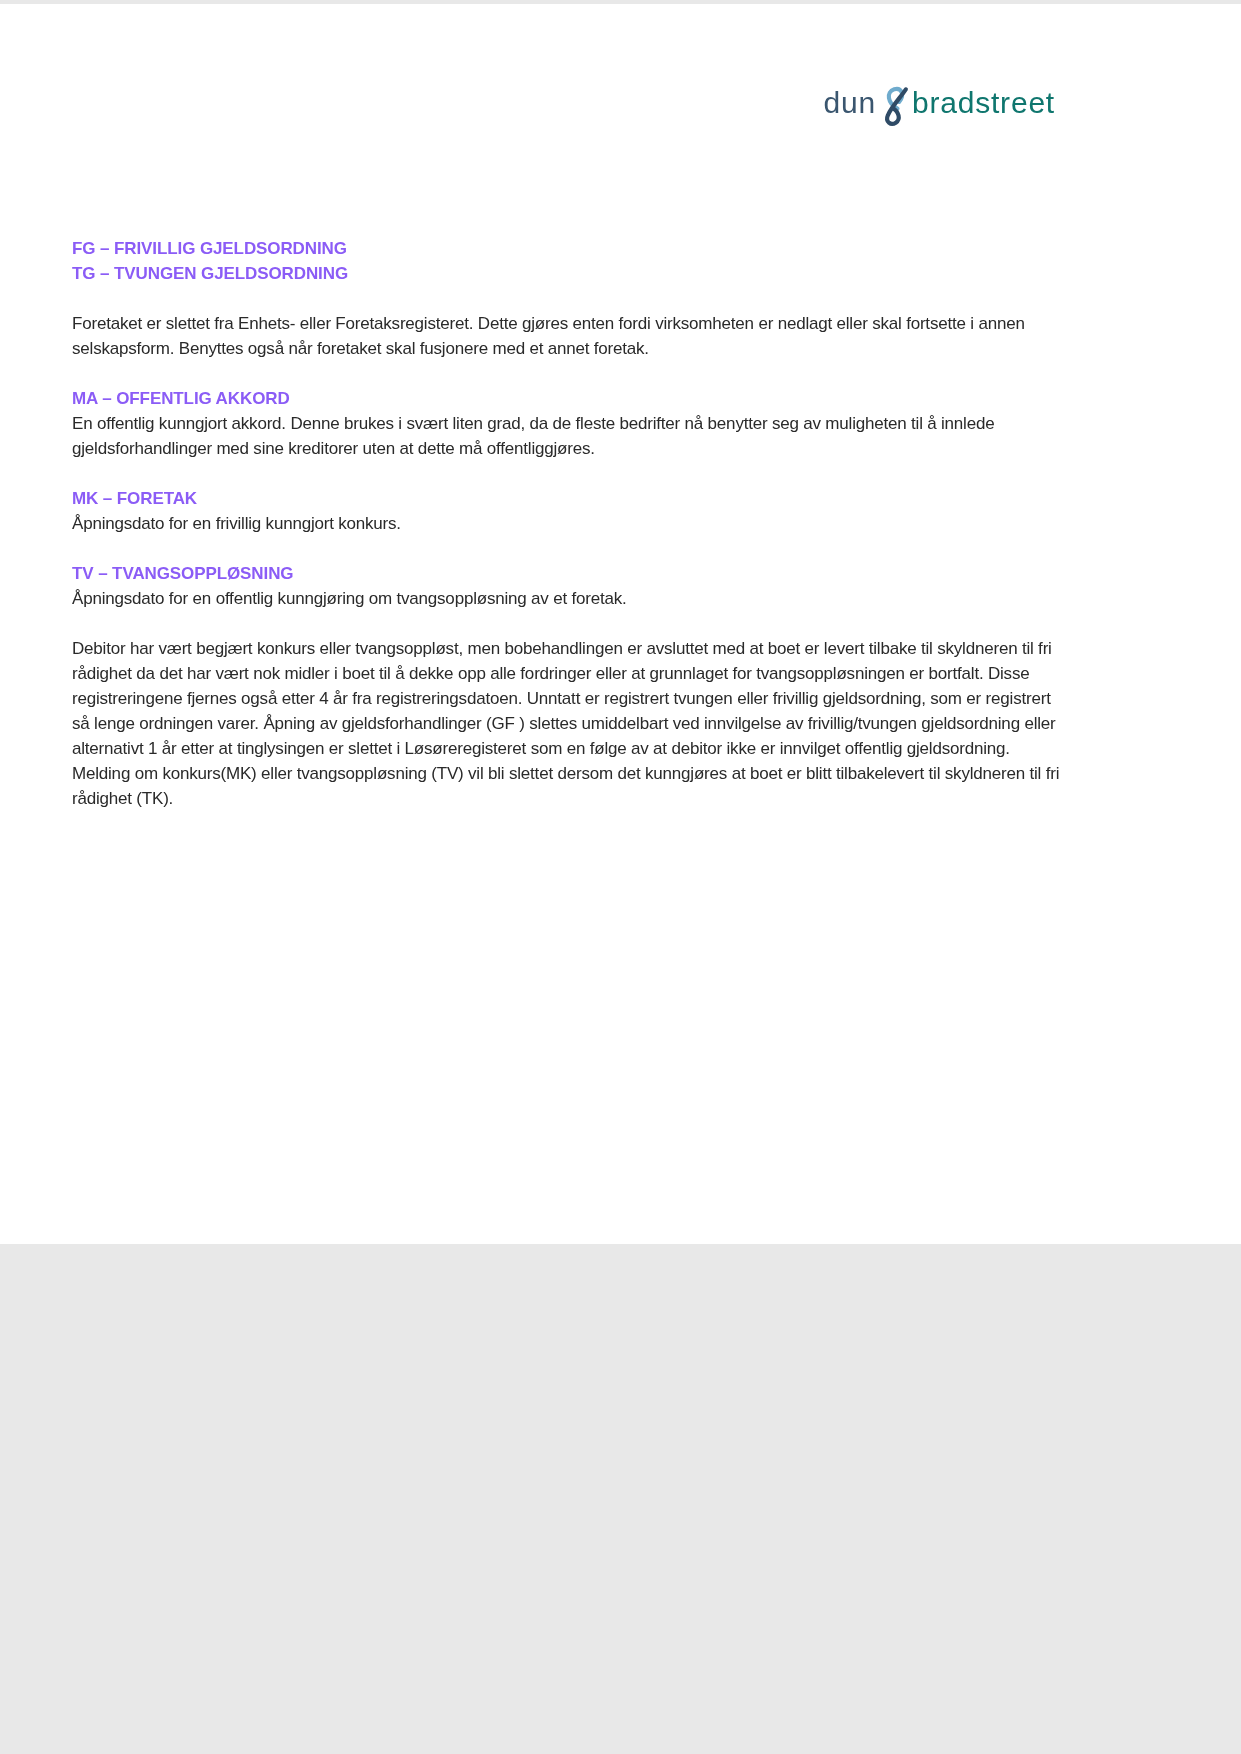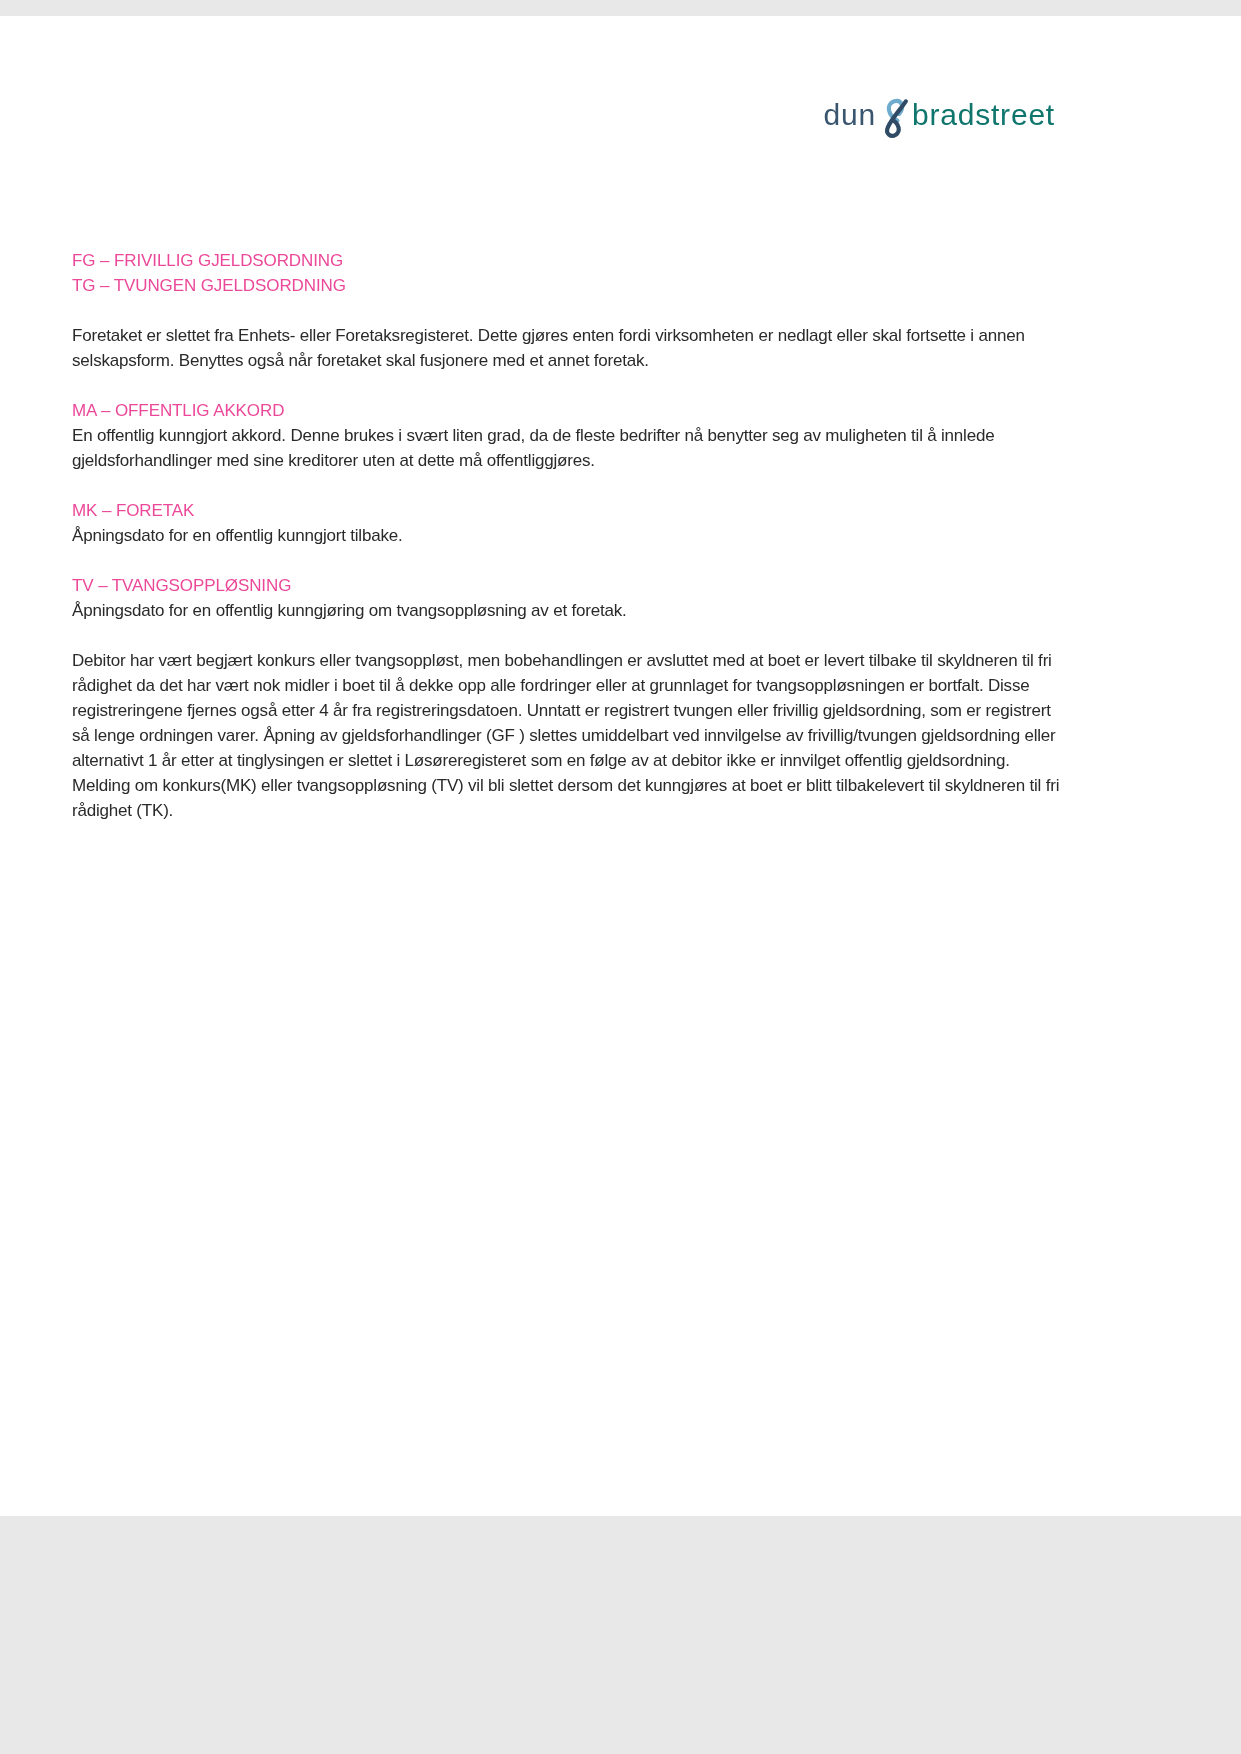--- a/index.html
+++ b/index.html
@@ -1,20 +1,20 @@
 <!DOCTYPE html>
 <html><head>
 <meta charset="utf-8">
 <style>
   html, body { margin: 0; padding: 0; background: #e8e8e8; }
   .page {
     position: relative;
     width: 1241px;
-    height: 1500px;
-    margin: 16px auto;
+    height: 1240px;
+    margin: 4px auto;
     background: #ffffff;
     overflow: hidden;
     font-family: "Liberation Sans", sans-serif;
   }
 
   
   .logo {
     position: absolute;
     top: 80px;
     right: 186px;
@@ -39,22 +39,22 @@
     color: #2a2a2a;
     font-size: 17px;
     line-height: 25px;
     letter-spacing: -0.2px;
   }
   .content section { margin: 0 0 25px 0; }
   .sec-heading {
     margin: 0;
     font-size: 17px;
     line-height: 25px;
-    font-weight: 400;
-    color: #ec4899;
+    font-weight: 700;
+    color: #8b5cf6;
     white-space: pre-line;
     letter-spacing: -0.1px;
   }
   .sec-body { margin: 0; }
 
   
   .footer {
     position: absolute;
     top: 1682px;
     right: 210px;
@@ -88,21 +88,21 @@
       <p class="sec-body">Foretaket er slettet fra Enhets- eller Foretaksregisteret. Dette gjøres enten fordi virksomheten er nedlagt eller skal fortsette i annen selskapsform. Benyttes også når foretaket skal fusjonere med et annet foretak.</p>
     </section>
 
     <section>
       <h2 class="sec-heading">MA – OFFENTLIG AKKORD</h2>
       <p class="sec-body">En offentlig kunngjort akkord. Denne brukes i svært liten grad, da de fleste bedrifter nå benytter seg av muligheten til å innlede gjeldsforhandlinger med sine kreditorer uten at dette må offentliggjøres.</p>
     </section>
 
     <section>
       <h2 class="sec-heading">MK – FORETAK</h2>
-      <p class="sec-body">Åpningsdato for en offentlig kunngjort tilbake.</p>
+      <p class="sec-body">Åpningsdato for en frivillig kunngjort konkurs.</p>
     </section>
 
     <section>
       <h2 class="sec-heading">TV – TVANGSOPPLØSNING</h2>
       <p class="sec-body">Åpningsdato for en offentlig kunngjøring om tvangsoppløsning av et foretak.</p>
     </section>
 
     <section>
       <p class="sec-body">Debitor har vært begjært konkurs eller tvangsoppløst, men bobehandlingen er avsluttet med at boet er levert tilbake til skyldneren til fri rådighet da det har vært nok midler i boet til å dekke opp alle fordringer eller at grunnlaget for tvangsoppløsningen er bortfalt. Disse registreringene fjernes også etter 4 år fra registreringsdatoen. Unntatt er registrert tvungen eller frivillig gjeldsordning, som er registrert så lenge ordningen varer. Åpning av gjeldsforhandlinger (GF ) slettes umiddelbart ved innvilgelse av frivillig/tvungen gjeldsordning eller alternativt 1 år etter at tinglysingen er slettet i Løsøreregisteret som en følge av at debitor ikke er innvilget offentlig gjeldsordning. Melding om konkurs(MK) eller tvangsoppløsning (TV) vil bli slettet dersom det kunngjøres at boet er blitt tilbakelevert til skyldneren til fri rådighet (TK).</p>
     </section>

